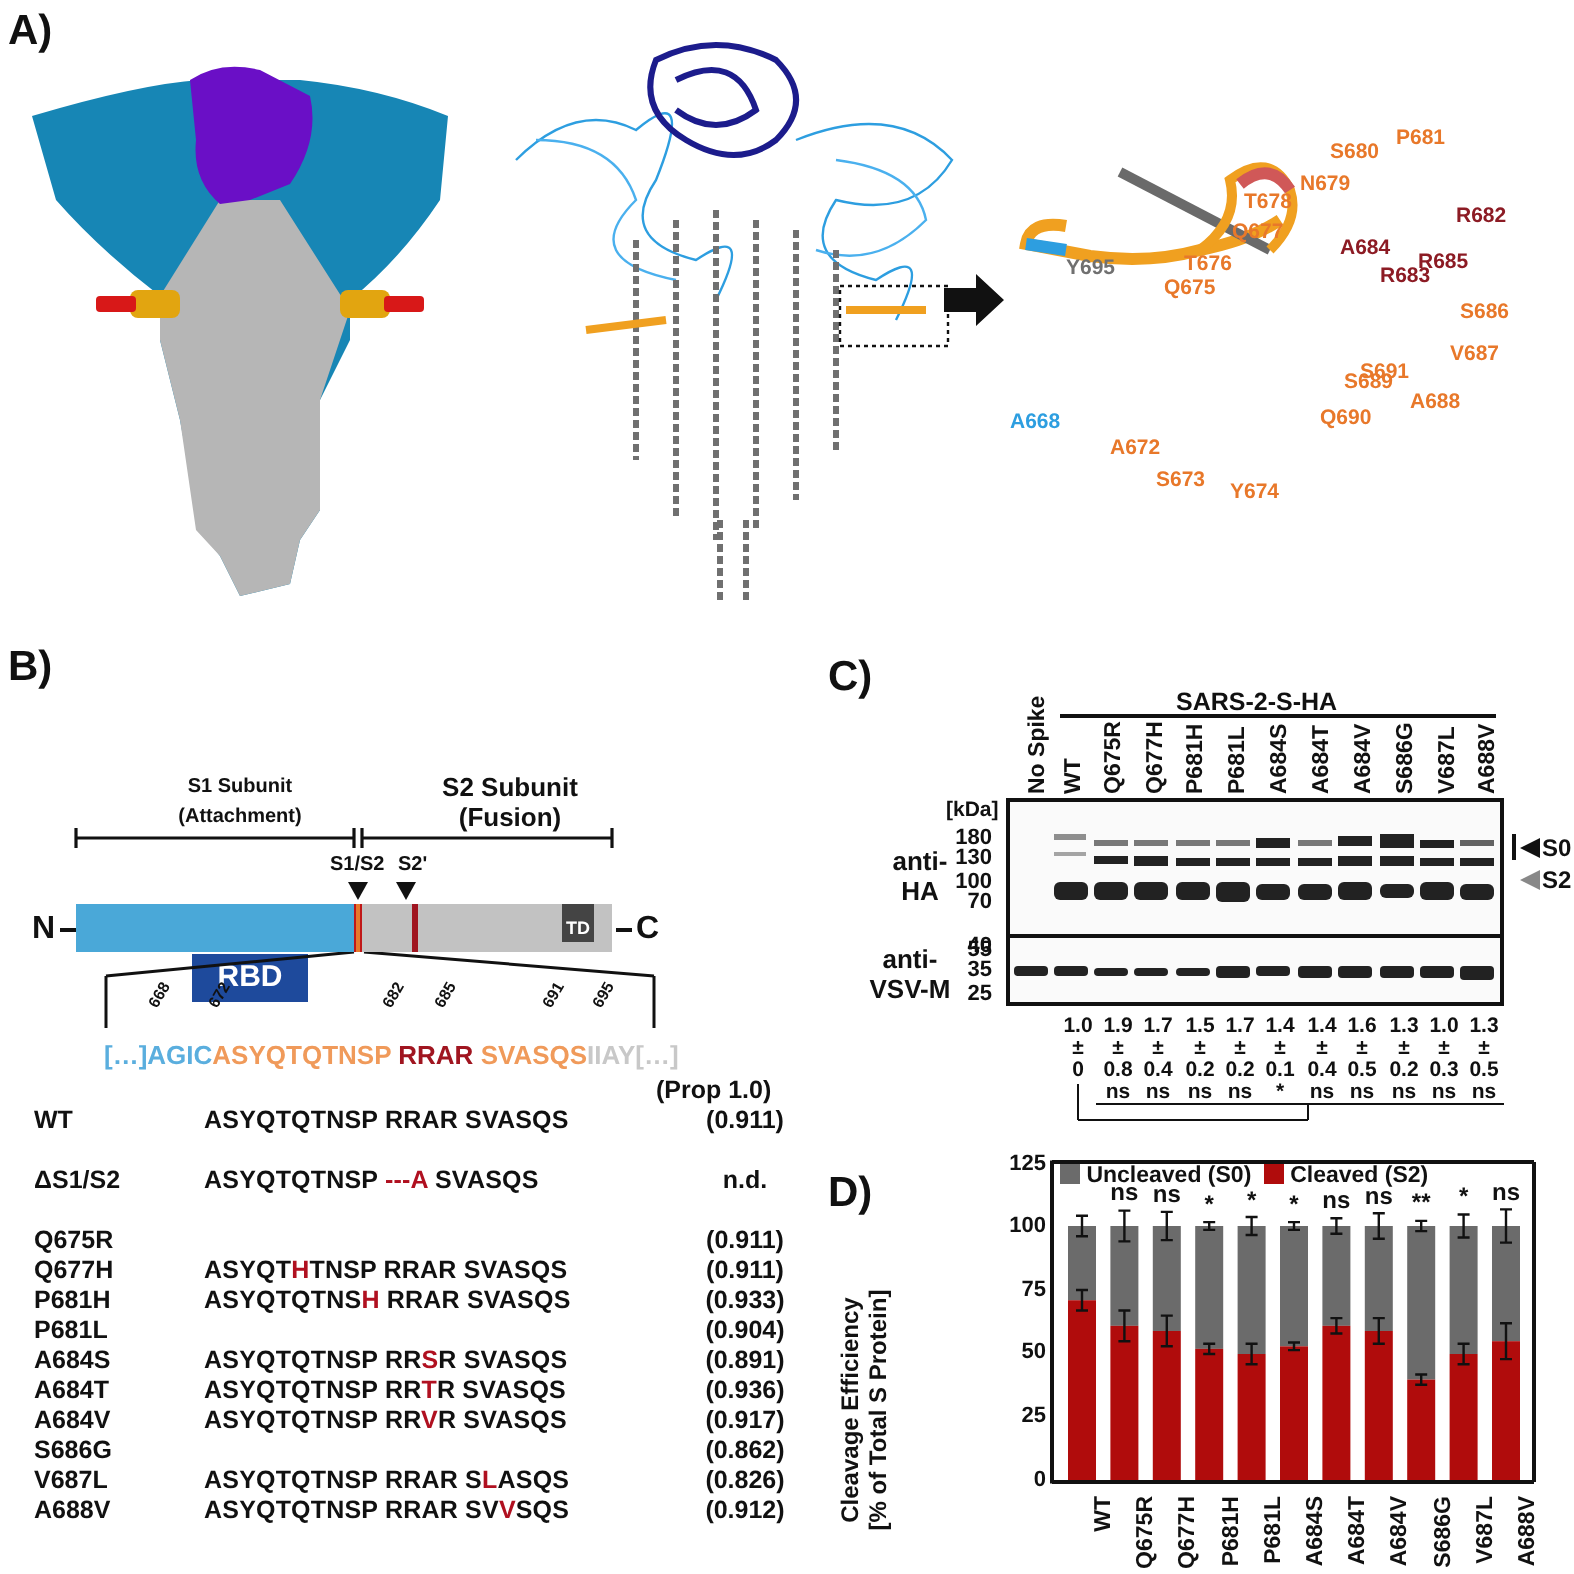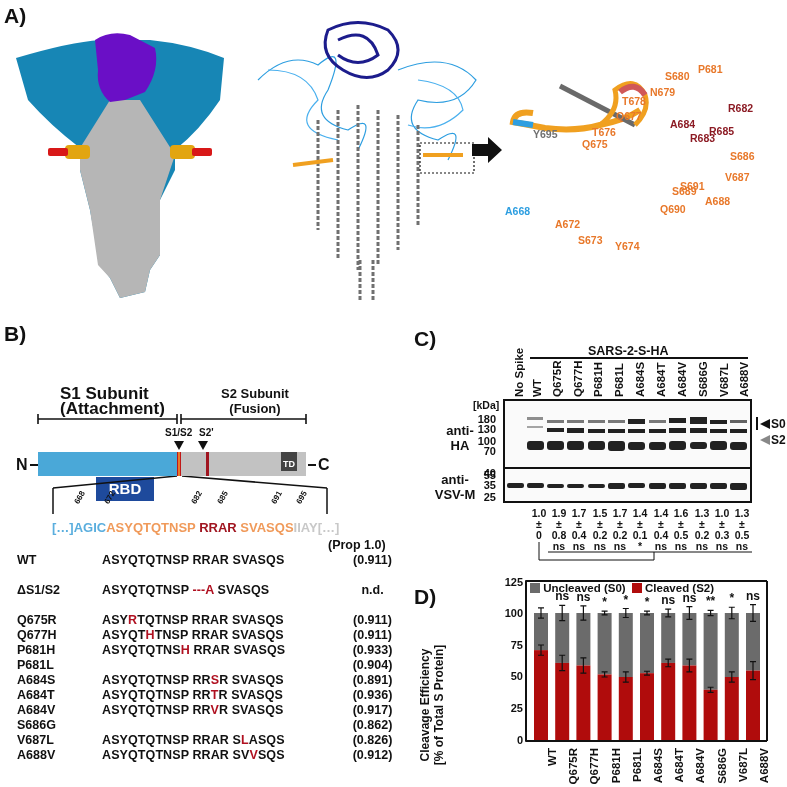--- a/index.html
+++ b/index.html
@@ -80,21 +80,21 @@
 <div class="res-label" style="left:730px; top:150px;">S686</div>
 <div class="res-label" style="left:725px; top:171px;">V687</div>
 <div class="res-label" style="left:705px; top:195px;">A688</div>
 <div class="res-label" style="left:672px; top:185px;">S689</div>
 <div class="res-label" style="left:660px; top:203px;">Q690</div>
 <div class="res-label" style="left:636px; top:180px;margin-left:44px;">S691</div>
 <div class="res-label" style="left:533px; top:128px; color:#707070;">Y695</div>
 
 <div class="abs panel-label" style="left:4px; top:322px;">B)</div>
 
-<div class="abs bold" style="left:60px; top:386px; width:120px; text-align:left; font-size:17px; line-height:15px;">
+<div class="abs bold" style="left:60px; top:386px; width:120px; text-align:center; font-size:10px; line-height:15px;">
   <div>S1 Subunit</div>
   <div>(Attachment)</div>
 </div>
 <div class="abs bold" style="left:195px; top:386px; width:120px; text-align:center; font-size:13px; line-height:15px;">
   <div>S2 Subunit</div>
   <div>(Fusion)</div>
 </div>
 
 <svg class="abs" style="left:36px; top:413px;" width="275" height="12">
   <line x1="2" y1="6" x2="141" y2="6" stroke="#111" stroke-width="1.6"></line>
@@ -155,21 +155,20 @@
   <span class="seq"><span>ASYQTQTNSP RRAR SVASQS</span><span class="mut"></span><span></span></span>
   <span class="prop">(0.911)</span>
 </div>
 <div class="seq-row" style="top:583px;">
   <span class="name">ΔS1/S2</span>
   <span class="seq"><span>ASYQTQTNSP </span><span class="mut">---A</span><span> SVASQS</span></span>
   <span class="prop">n.d.</span>
 </div>
 <div class="seq-row" style="top:613px;">
   <span class="name">Q675R</span>
-  <span class="seq"><span>ASY</span><span class="mut">R</span><span>TQTNSP RRAR SVASQS</span></span>
   <span class="prop">(0.911)</span>
 </div>
 <div class="seq-row" style="top:628px;">
   <span class="name">Q677H</span>
   <span class="seq"><span>ASYQT</span><span class="mut">H</span><span>TNSP RRAR SVASQS</span></span>
   <span class="prop">(0.911)</span>
 </div>
 <div class="seq-row" style="top:643px;">
   <span class="name">P681H</span>
   <span class="seq"><span>ASYQTQTNS</span><span class="mut">H</span><span> RRAR SVASQS</span></span>

